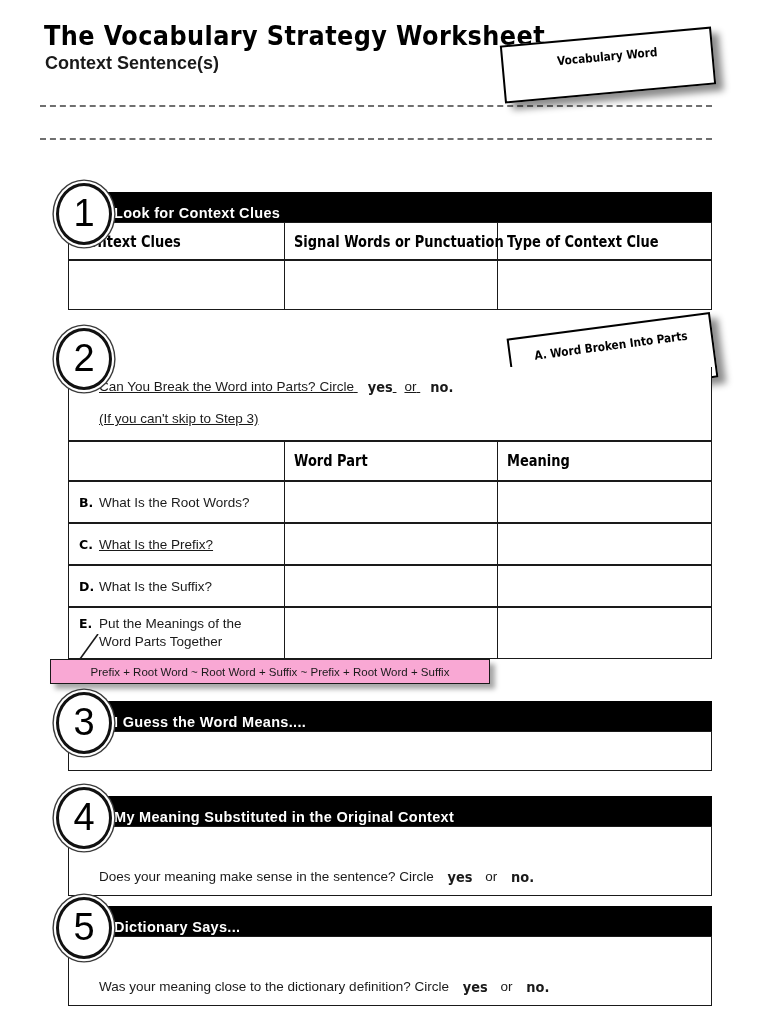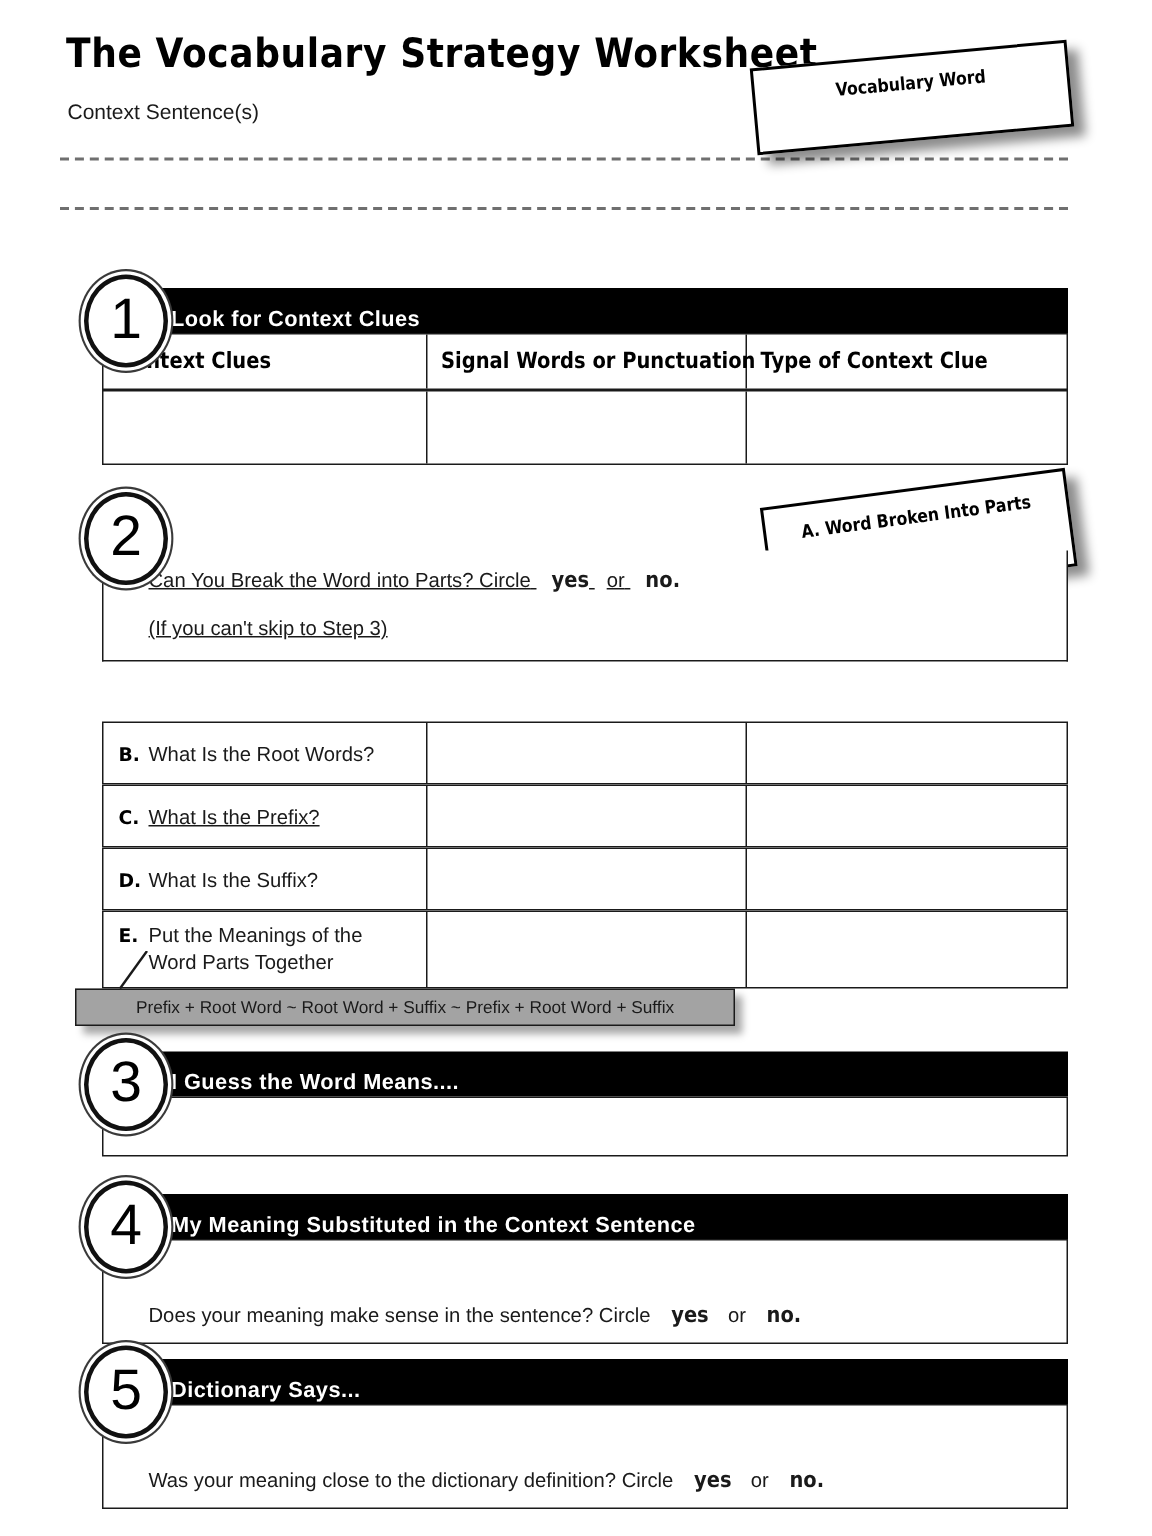--- a/index.html
+++ b/index.html
@@ -33,25 +33,26 @@
     font-size: 24px;
     letter-spacing: 0.4px;
     color: #000;
     white-space: nowrap;
     transform: scaleY(1.12);
     transform-origin: left top;
   }
   .subtitle {
     position: absolute;
     left: 45px;
-    top: 66px;
-    font-family: "Liberation Sans", sans-serif;
-    font-size: 14px;
-    color: #1a1a1a;
-    white-space: nowrap;
+    top: 53px;
+    font-family: "Liberation Sans", sans-serif;
+    font-size: 18px;
+    color: #1a1a1a;
+    white-space: nowrap;
+    font-weight: bold;
   }
 
   
   .dash-line {
     position: absolute;
     left: 40px;
     width: 672px;
     height: 0;
     border-top: 2px dashed #6f6f6f;
   }
@@ -199,21 +200,21 @@
     display: inline-block;
   }
 
   
   #callout-box {
     position: absolute;
     left: 50px;
     top: 659px;
     width: 440px;
     height: 25px;
-    background: #a3a3a3;
+    background: #f9a8d4;
     border: 1.4px solid #1a1a1a;
     box-shadow: 5px 5px 5px rgba(0,0,0,0.35);
     box-sizing: border-box;
   }
   #callout-box .callout-text {
     position: absolute;
     left: 0; right: 0;
     top: 50%;
     transform: translateY(-50%);
     text-align: center;
@@ -278,20 +279,26 @@
     <div class="row-letter" style="left:10px; top:12px;">A.</div>
     <div class="prompt" style="left:30px; top:12px;text-decoration:underline;">
       <span>Can You Break the Word into Parts?  Circle</span>
       <span class="comic-bold" style="margin-left:10px;">yes</span>
       <span style="margin-left:8px;">or</span>
       <span class="comic-bold" style="margin-left:10px;">no.</span>
     </div>
     <div class="prompt" style="left:30px; top:44px;text-decoration:underline;">(If you can't skip to Step 3)</div>
   </div>
 
+  <div class="box" style="left:68px; top:441px; width:644px; height:40px;">
+    <div class="vrule" style="left:215px;"></div>
+    <div class="vrule" style="left:428px;"></div>
+    <div class="col-head" style="left:225px;">Word Part</div>
+    <div class="col-head" style="left:438px;">Meaning</div>
+  </div>
 
   <div class="box" style="left:68px; top:481px; width:644px; height:42px;">
     <div class="vrule" style="left:215px;"></div>
     <div class="vrule" style="left:428px;"></div>
     <div class="row-letter" style="left:10px; top:13px;">B.</div>
     <div class="row-text" style="left:30px; top:12px;">What Is the Root Words?</div>
   </div>
 
   <div class="box" style="left:68px; top:523px; width:644px; height:42px;">
     <div class="vrule" style="left:215px;"></div>
@@ -324,21 +331,21 @@
 
   <div class="step-bar" style="top:701px;">
     <div class="bar-label">I Guess the Word Means....</div>
   </div>
   <div class="step-circle" style="left:56px; top:692px;">
     <div class="num">3</div>
   </div>
   <div class="box" style="left:68px; top:731px; width:644px; height:40px;"></div>
 
   <div class="step-bar" style="top:796px;">
-    <div class="bar-label">My Meaning Substituted in the Context Sentence</div>
+    <div class="bar-label">My Meaning Substituted in the Original Context</div>
   </div>
   <div class="step-circle" style="left:56px; top:787px;">
     <div class="num">4</div>
   </div>
   <div class="box" style="left:68px; top:826px; width:644px; height:70px;">
     <div class="prompt" style="left:30px; top:42px;">
       <span>Does your meaning make sense in the sentence?  Circle</span>
       <span class="comic-bold" style="margin-left:10px;">yes</span>
       <span style="margin-left:9px;">or</span>
       <span class="comic-bold" style="margin-left:10px;">no.</span>

